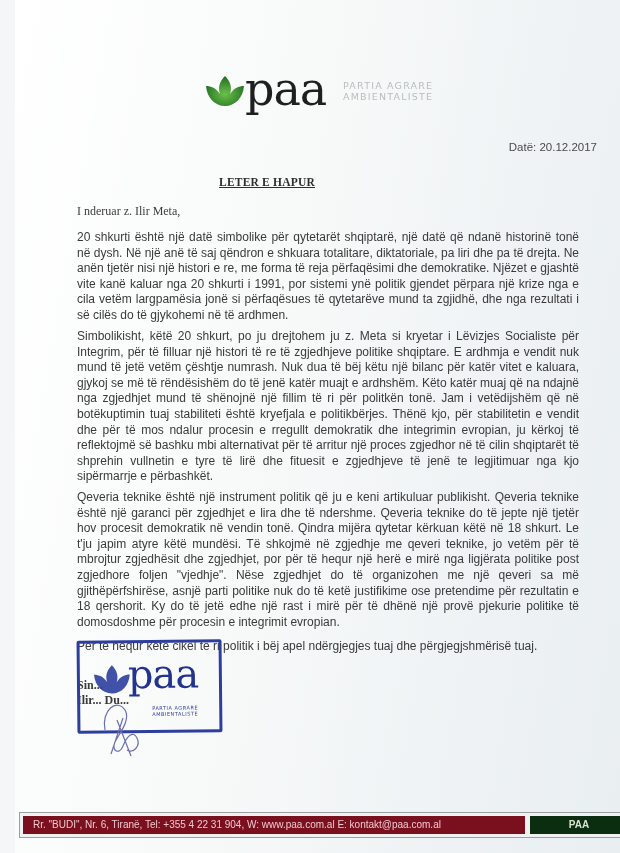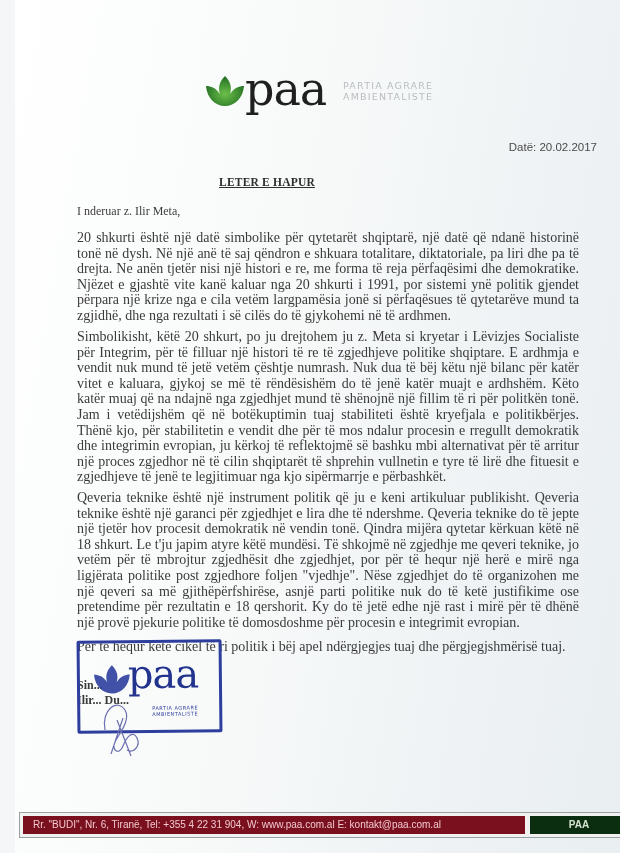--- a/index.html
+++ b/index.html
@@ -35,21 +35,21 @@
     position: absolute; left: 0; width: 504px; top: 176px; text-align: center;
     font-family: "Liberation Serif", serif; font-weight: bold; font-size: 11.5px;
     text-decoration: underline; color: #2e2e2e; letter-spacing: .2px;
   }
   .salutation {
     position: absolute; left: 62px; top: 204px;
     font-family: "Liberation Serif", serif; font-size: 12px; color: #3d3d3d;
   }
   .para {
     position: absolute; left: 62px; width: 502px;
-    font-family: Liberation Serif, serif; font-size: 14px; line-height: 15.6px;
+    font-family: Liberation Sans, sans-serif; font-size: 12px; line-height: 15.6px;
     color: #3a3a3a; text-align: justify;
   }
   .p1 { top: 230px; }
   .p2 { top: 329px; }
   .p3 { top: 490px; }
   .p4 { top: 639px; }
   .sign {
     position: absolute; left: 62px; top: 678px;
     font-family: "Liberation Serif", serif; font-size: 12px; line-height: 15px; font-weight: bold; color: #3a3a3a;
   }
@@ -100,21 +100,21 @@
       </defs>
       <path d="M20 2 C26 8 27 14 25 20 C29 14 34 12 39 12 C38 24 30 32 20 32 C10 32 2 24 1 12 C6 12 11 14 15 20 C13 14 14 8 20 2 Z" fill="url(#g1)"></path>
     </svg>
     <span class="logo-word">paa</span>
     <div class="logo-sub">
       <div>PARTIA AGRARE</div>
       <div>AMBIENTALISTE</div>
     </div>
   </div>
 
-  <div class="date">Datë: 20.02.2017</div>
+  <div class="date">Datë: 20.12.2017</div>
   <div class="title">LETER E HAPUR</div>
   <div class="salutation">I nderuar z. Ilir Meta,</div>
 
   <p class="para p1" style="margin:0">20 shkurti është një datë simbolike për qytetarët shqiptarë, një datë që ndanë historinë tonë në dysh. Në një anë të saj qëndron e shkuara totalitare, diktatoriale, pa liri dhe pa të drejta. Ne anën tjetër nisi një histori e re, me forma të reja përfaqësimi dhe demokratike. Njëzet e gjashtë vite kanë kaluar nga 20 shkurti i 1991, por sistemi ynë politik gjendet përpara një krize nga e cila vetëm largpamësia jonë si përfaqësues të qytetarëve mund ta zgjidhë, dhe nga rezultati i së cilës do të gjykohemi në të ardhmen.</p>
   <p class="para p2" style="margin:0">Simbolikisht, këtë 20 shkurt, po ju drejtohem ju z. Meta si kryetar i Lëvizjes Socialiste për Integrim, për të filluar një histori të re të zgjedhjeve politike shqiptare. E ardhmja e vendit nuk mund të jetë vetëm çështje numrash. Nuk dua të bëj këtu një bilanc për katër vitet e kaluara, gjykoj se më të rëndësishëm do të jenë katër muajt e ardhshëm. Këto katër muaj që na ndajnë nga zgjedhjet mund të shënojnë një fillim të ri për politkën tonë. Jam i vetëdijshëm që në botëkuptimin tuaj stabiliteti është kryefjala e politikbërjes. Thënë kjo, për stabilitetin e vendit dhe për të mos ndalur procesin e rregullt demokratik dhe integrimin evropian, ju kërkoj të reflektojmë së bashku mbi alternativat për të arritur një proces zgjedhor në të cilin shqiptarët të shprehin vullnetin e tyre të lirë dhe fituesit e zgjedhjeve të jenë te legjitimuar nga kjo sipërmarrje e përbashkët.</p>
   <p class="para p3" style="margin:0">Qeveria teknike është një instrument politik që ju e keni artikuluar publikisht. Qeveria teknike është një garanci për zgjedhjet e lira dhe të ndershme. Qeveria teknike do të jepte një tjetër hov procesit demokratik në vendin tonë. Qindra mijëra qytetar kërkuan këtë në 18 shkurt. Le t'ju japim atyre këtë mundësi. Të shkojmë në zgjedhje me qeveri teknike, jo vetëm për të mbrojtur zgjedhësit dhe zgjedhjet, por për të hequr një herë e mirë nga ligjërata politike post zgjedhore foljen "vjedhje". Nëse zgjedhjet do të organizohen me një qeveri sa më gjithëpërfshirëse, asnjë parti politike nuk do të ketë justifikime ose pretendime për rezultatin e 18 qershorit. Ky do të jetë edhe një rast i mirë për të dhënë një provë pjekurie politike të domosdoshme për procesin e integrimit evropian.</p>
   <p class="para p4" style="margin:0">Për të hequr këtë cikël të ri politik i bëj apel ndërgjegjes tuaj dhe përgjegjshmërisë tuaj.</p>
 
   <div class="sign">
     <div>Sin...</div>

